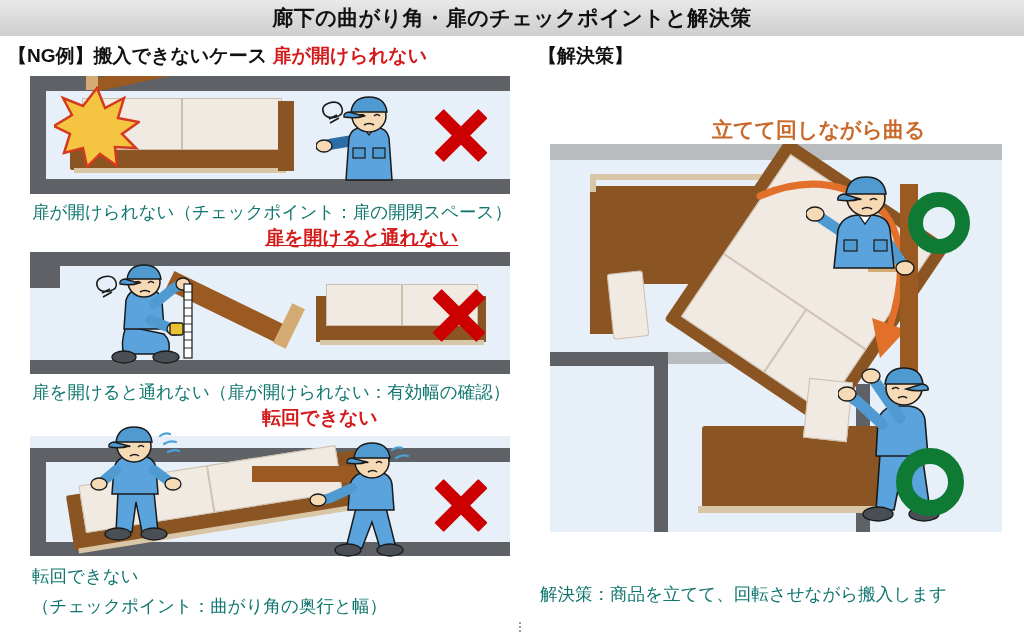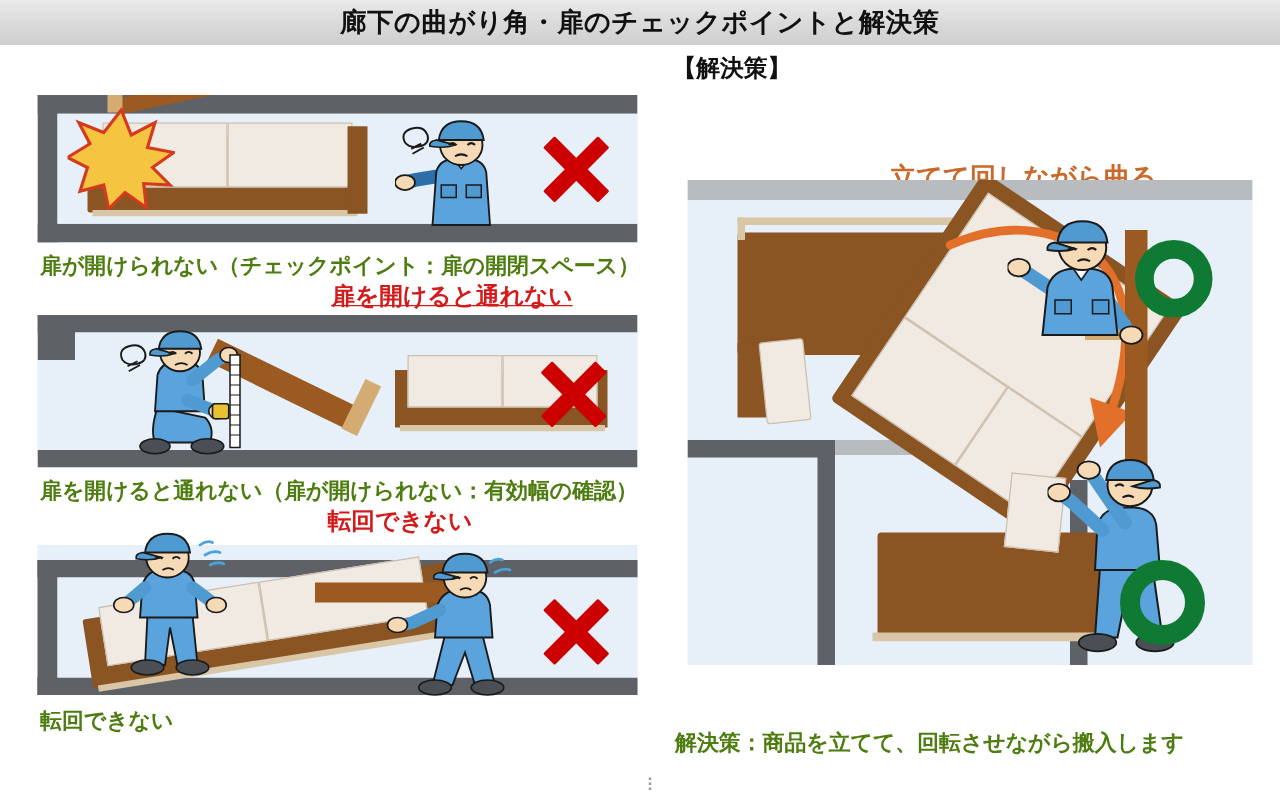--- a/index.html
+++ b/index.html
@@ -76,22 +76,22 @@
   }
   .head-right {
     position: absolute;
     left: 26px; top: 10px;
   }
 
   
   .caption {
     position: absolute;
     font-size: 17.5px;
-    font-weight: bold;
-    color: #4d7c0f;
+    font-weight: normal;
+    color: #0f766e;
     white-space: nowrap;
     line-height: 1.18;
   }
   .caption-red {
     position: absolute;
     font-size: 19px;
     font-weight: bold;
     color: #d31b1b;
     white-space: nowrap;
     line-height: 1.1;
@@ -157,20 +157,23 @@
 <div id="page">
 
   <div class="titlebar">
     <div class="title-text">廊下の曲がり角・扉のチェックポイントと解決策</div>
   </div>
 
   <div class="divider"></div>
 
   <div class="col-left">
 
+    <div class="col-heading head-left">
+      <span>【NG例】搬入できないケース</span><span>&nbsp;</span><span class="red">扉が開けられない</span>
+    </div>
 
     <div class="illus" style="left:30px; top:40px; width:480px; height:118px; background:#e7f0f8;">
 
       <div class="wall" style="left:0; top:0; width:480px; height:15px;"></div>
       <div class="wall" style="left:0; top:103px; width:480px; height:15px;"></div>
       <div class="wall" style="left:0; top:0; width:16px; height:118px;"></div>
       <div class="room" style="left:16px; top:15px; width:464px; height:88px;"></div>
 
       <div class="sofa-frame" style="left:40px; top:32px; width:220px; height:62px; border-radius:2px;"></div>
       <div class="sofa-cush" style="left:52px; top:22px; width:100px; height:52px;"></div>
@@ -349,28 +352,29 @@
 
       <div class="xmark" style="left:400px; top:38px; width:62px; height:62px;">
         <span class="a"></span>
           <span class="b"></span>
       </div>
     </div>
 
     <div class="caption-red" style="left:258px; top:386px;"></div>
 
     <div class="caption" style="left:32px; top:530px;">転回できない</div>
+    <div class="caption" style="left:32px; top:560px;">（チェックポイント：曲がり角の奥行と幅）</div>
 
   </div>
 
   <div class="col-right">
 
     <div class="col-heading head-right">【解決策】</div>
 
-    <div style="position:absolute; left:200px; top:80px; font-size:21px; font-weight:bold; color:#c9692a; white-space:nowrap;margin-top:12px;">立てて回しながら曲る</div>
+    <div style="position:absolute; left:200px; top:80px; font-size:21px; font-weight:bold; color:#c9692a; white-space:nowrap;">立てて回しながら曲る</div>
 
     <div class="illus" style="left:38px; top:108px; width:452px; height:388px; background:#e7f0f8;">
 
       <div class="wall-light" style="left:0; top:0; width:452px; height:16px;"></div>
       <div class="room" style="left:0; top:16px; width:452px; height:372px;"></div>
 
       <div class="wall" style="left:0; top:208px; width:116px; height:14px;"></div>
       <div class="wall" style="left:104px; top:208px; width:14px; height:180px;"></div>
       <div class="wall-light" style="left:118px; top:208px; width:104px; height:12px;"></div>
 

